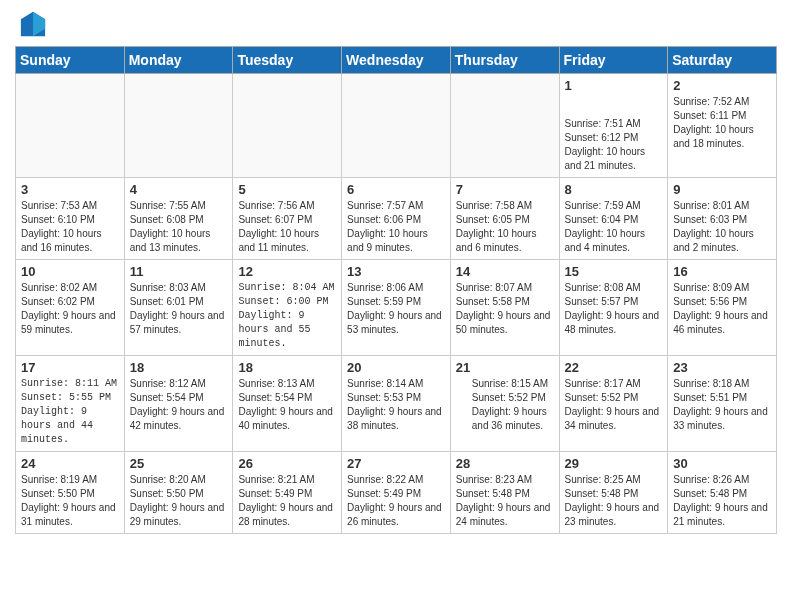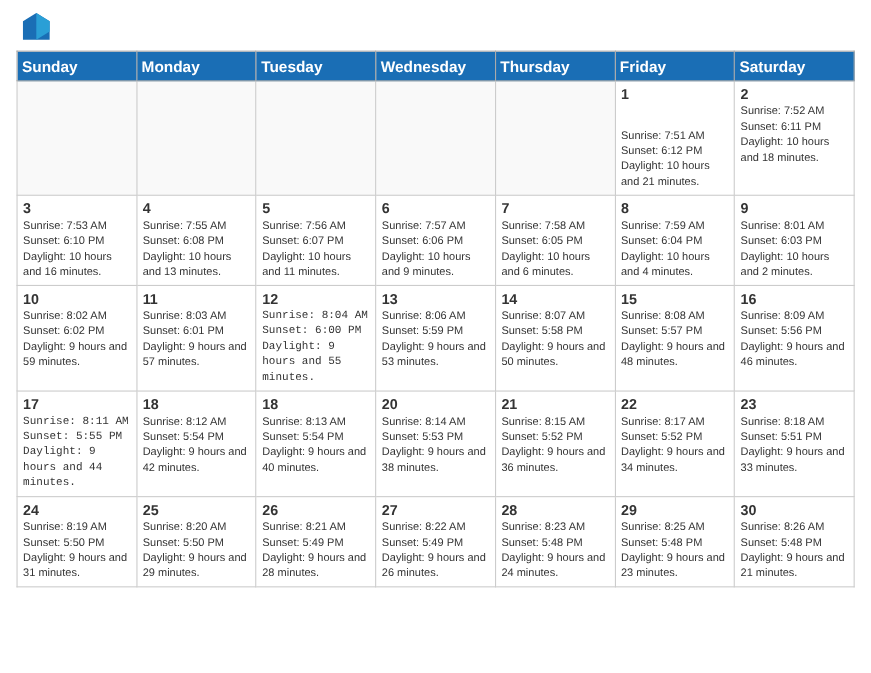--- a/index.html
+++ b/index.html
@@ -186,21 +186,21 @@
 Daylight: 9 hours and 40 minutes.</div>
           </td>
           <td>
             <span class="day-number">20</span>
             <div class="day-info" style="white-space: pre-line;">Sunrise: 8:14 AM
 Sunset: 5:53 PM
 Daylight: 9 hours and 38 minutes.</div>
           </td>
           <td>
             <span class="day-number">21</span>
-            <div class="day-info" style="white-space: pre-line;">Sunrise: 8:15 AM
+            <div class="day-info" style="white-space: pre-line; margin-left: 16px;">Sunrise: 8:15 AM
 Sunset: 5:52 PM
 Daylight: 9 hours and 36 minutes.</div>
           </td>
           <td>
             <span class="day-number">22</span>
             <div class="day-info" style="white-space: pre-line;">Sunrise: 8:17 AM
 Sunset: 5:52 PM
 Daylight: 9 hours and 34 minutes.</div>
           </td>
           <td>

